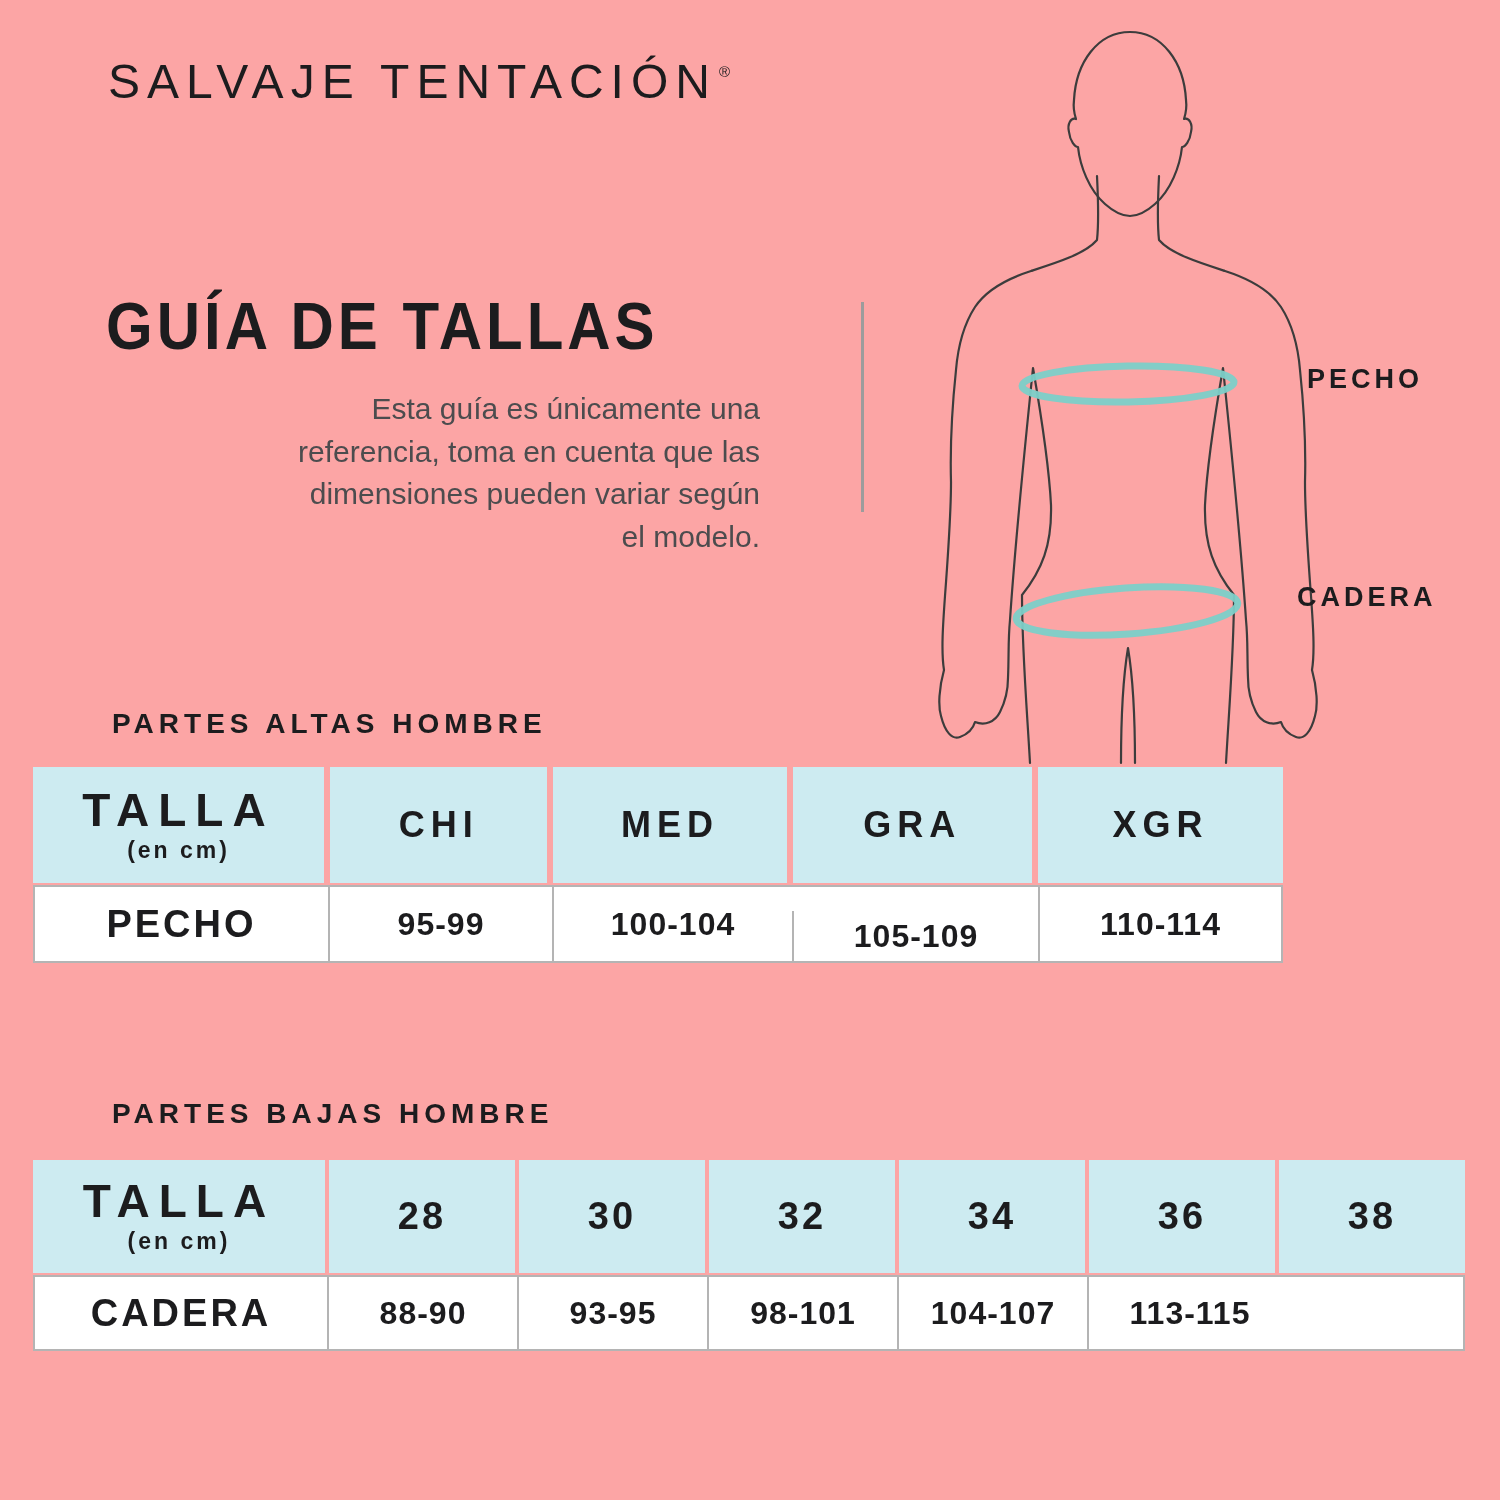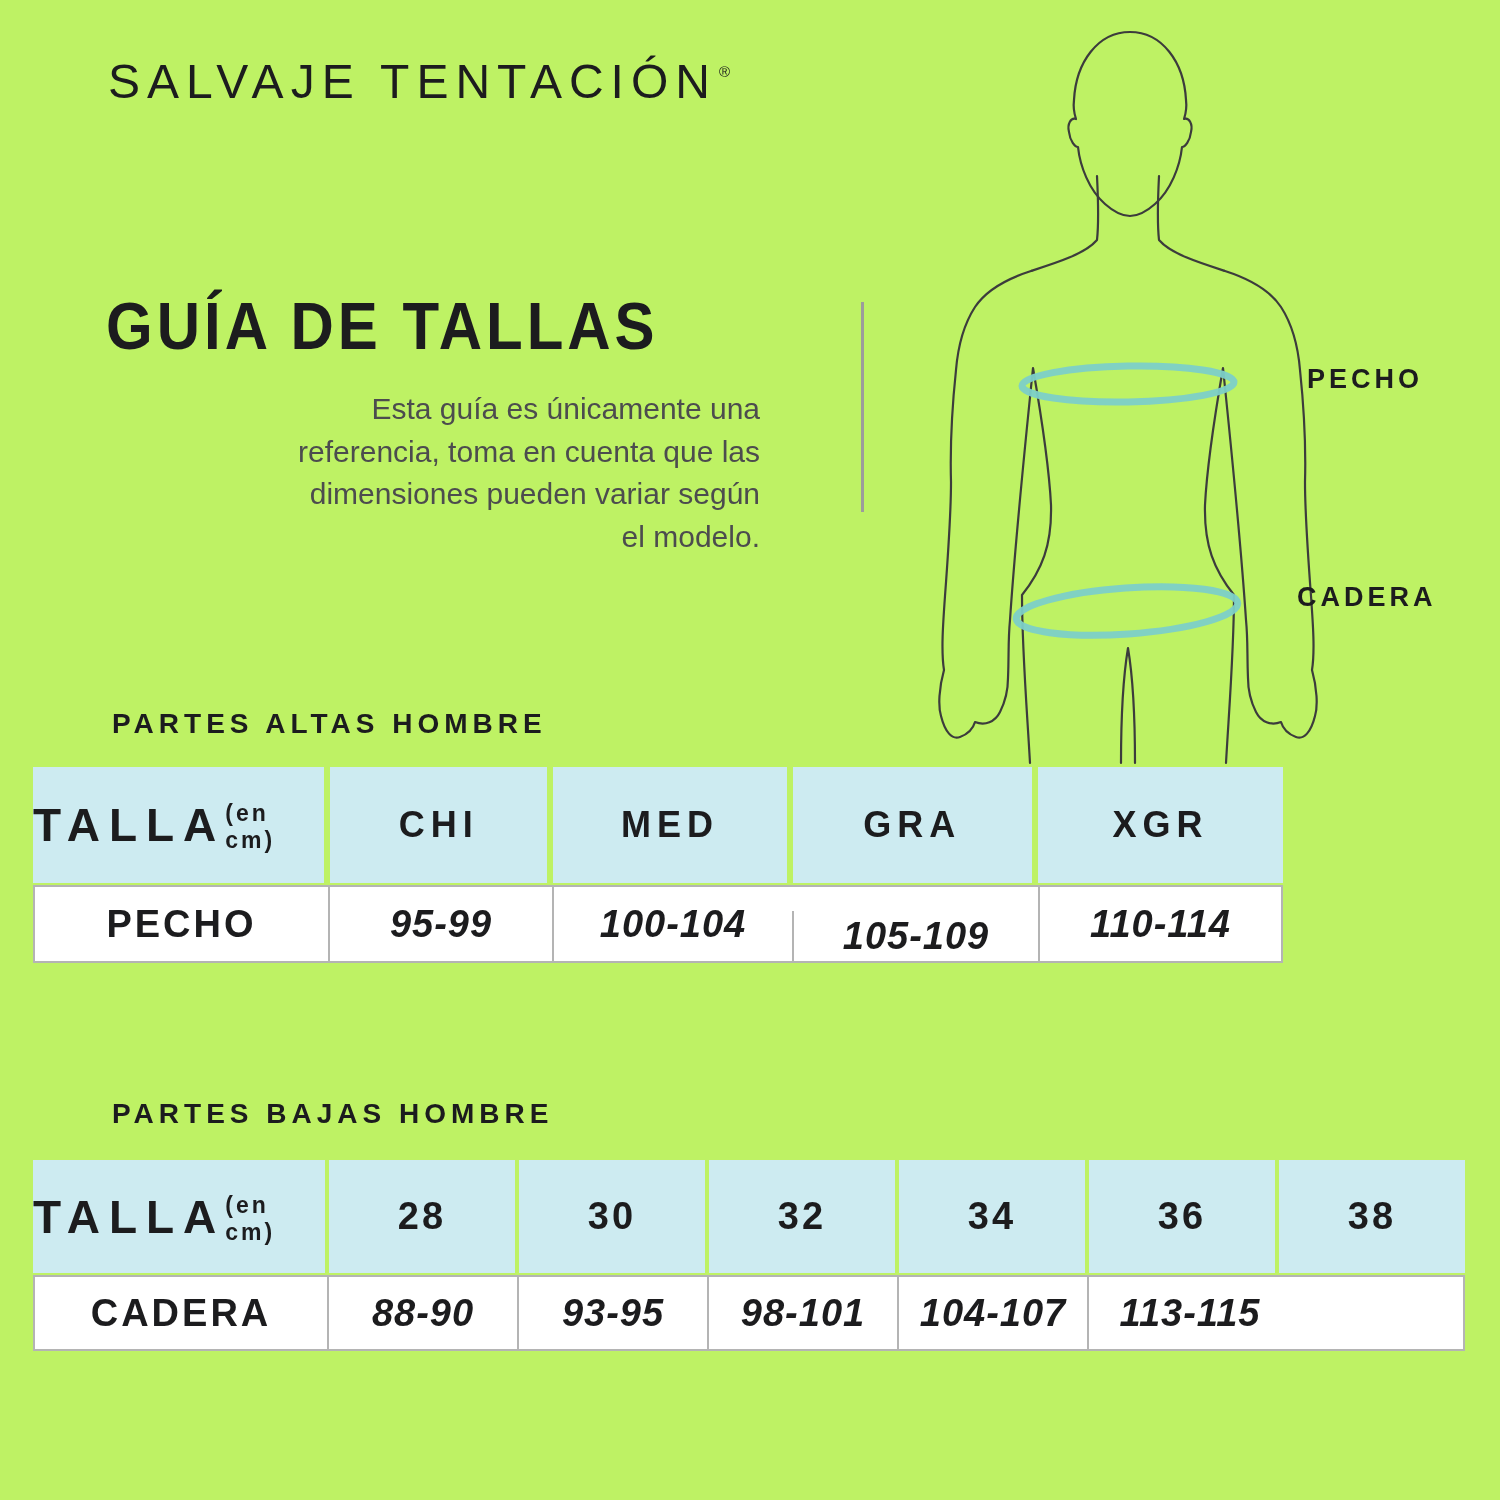--- a/index.html
+++ b/index.html
@@ -1,17 +1,17 @@
 <!DOCTYPE html>
 <html style="--header_bg: #cdebf1; --accent_teal: #7ccfc8; --text: #1c1c1e; --muted_text: #4c4c4e; --border: #b4b4b4; --divider: #9c9c9c; --figure_line: #3c3c3c;"><head>
 <meta charset="utf-8">
 <style>
   html,body { margin:0; padding:0; background:#ffffff; }
   .page {
-    position:relative; width:1500px; height:1500px; background:#bef264;
+    position:relative; width:1500px; height:1500px; background:#fca5a5;
     font-family:"Liberation Sans", sans-serif; color:var(--text,#1c1c1e);
     overflow:hidden;
   }
   
   .logo {
     position:absolute; left:108px; top:54px;
     font-size:48px; letter-spacing:7px; font-weight:400; color:var(--text,#1c1c1e);
     white-space:nowrap;
   }
   .logo sup { font-size:15px; letter-spacing:0; position:relative; top:-4px; left:2px; }
@@ -49,21 +49,21 @@
   .sh1 { top:708px; }
   .sh2 { top:1098px; }
   
   .table { position:absolute; left:33px; }
   .t1 { top:767px; width:1250px; }
   .t2 { top:1160px; width:1432px; }
   .thead { display:flex; }
   .t1 .thead { height:116px; }
   .t2 .thead { height:113px; }
   .thead .cell {
-    background:var(--header_bg,#cdebf1); display:flex; flex-direction:row;
+    background:var(--header_bg,#cdebf1); display:flex; flex-direction:column;
     align-items:center; justify-content:center; box-sizing:border-box;
   }
   .t1 .thead .cell + .cell { margin-left:6px; }
   .t2 .thead .cell + .cell { margin-left:4px; }
   .t1 .thead .c0 { width:292px; } .t1 .thead .c1 { width:218px; }
   .t1 .thead .c2 { width:234px; } .t1 .thead .c3 { width:240px; }
   .t1 .thead .c4 { width:246px; }
   .t2 .thead .c0 { width:292px; }
   .t2 .thead .c1, .t2 .thead .c2, .t2 .thead .c3,
   .t2 .thead .c4, .t2 .thead .c5, .t2 .thead .c6 { width:186px; }
@@ -82,21 +82,21 @@
   .t1 .tbody .c4 { width:243px; }
   .t2 .tbody .c0 { width:292px; }
   .t2 .tbody .c1, .t2 .tbody .c2, .t2 .tbody .c3,
   .t2 .tbody .c4, .t2 .tbody .c5 { width:190px; }
   .t2 .tbody .c6 { width:204px; }
   .talla   { font-size:46px; font-weight:bold; letter-spacing:9px; line-height:1; }
   .unit    { font-size:23px; font-weight:bold; letter-spacing:3px; margin-top:4px; }
   .colhead { font-size:36px; font-weight:bold; letter-spacing:6px; }
   .t2 .colhead { font-size:38px; letter-spacing:3px; }
   .rowlabel { font-size:38px; font-weight:bold; letter-spacing:3px; }
-  .val      { font-size:38px; font-weight:bold; letter-spacing:1px;font-style:italic; }
+  .val      { font-size:32px; font-weight:bold; letter-spacing:1px; }
 </style>
 </head>
 <body>
 
 <div class="page">
 
   <div class="logo">
     <span>SALVAJE TENTACIÓN</span><sup>®</sup>
   </div>
 

